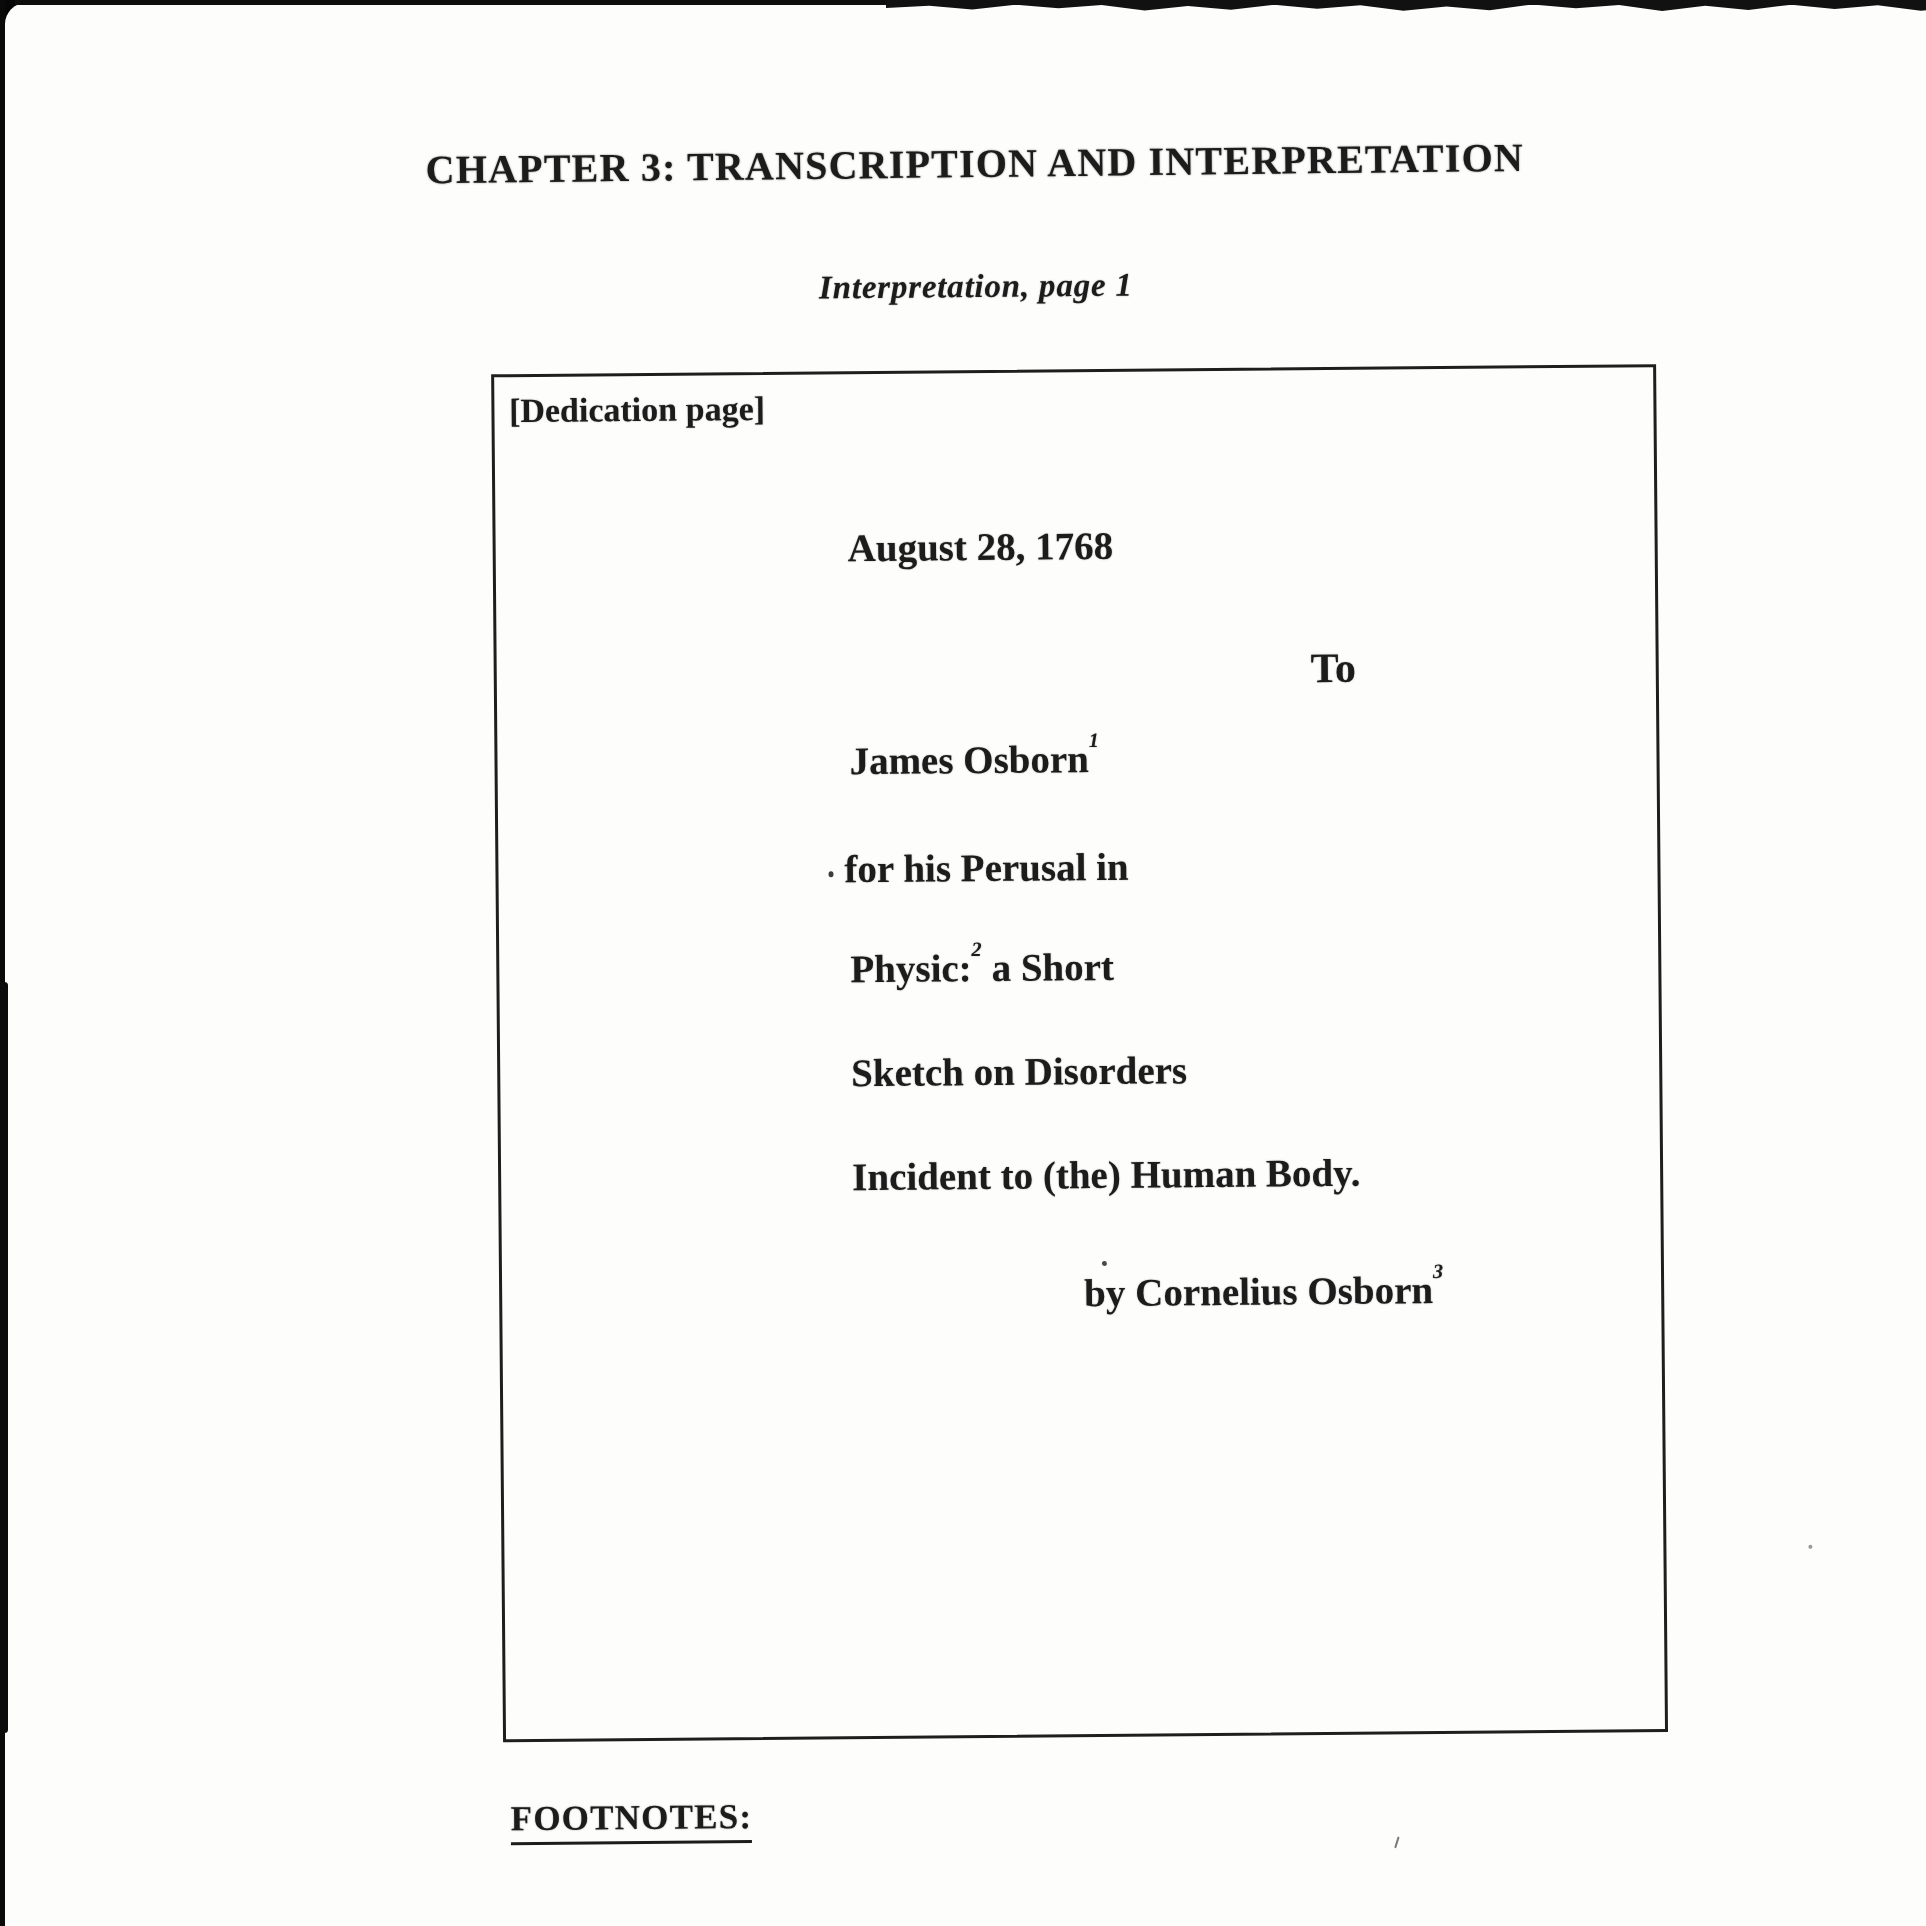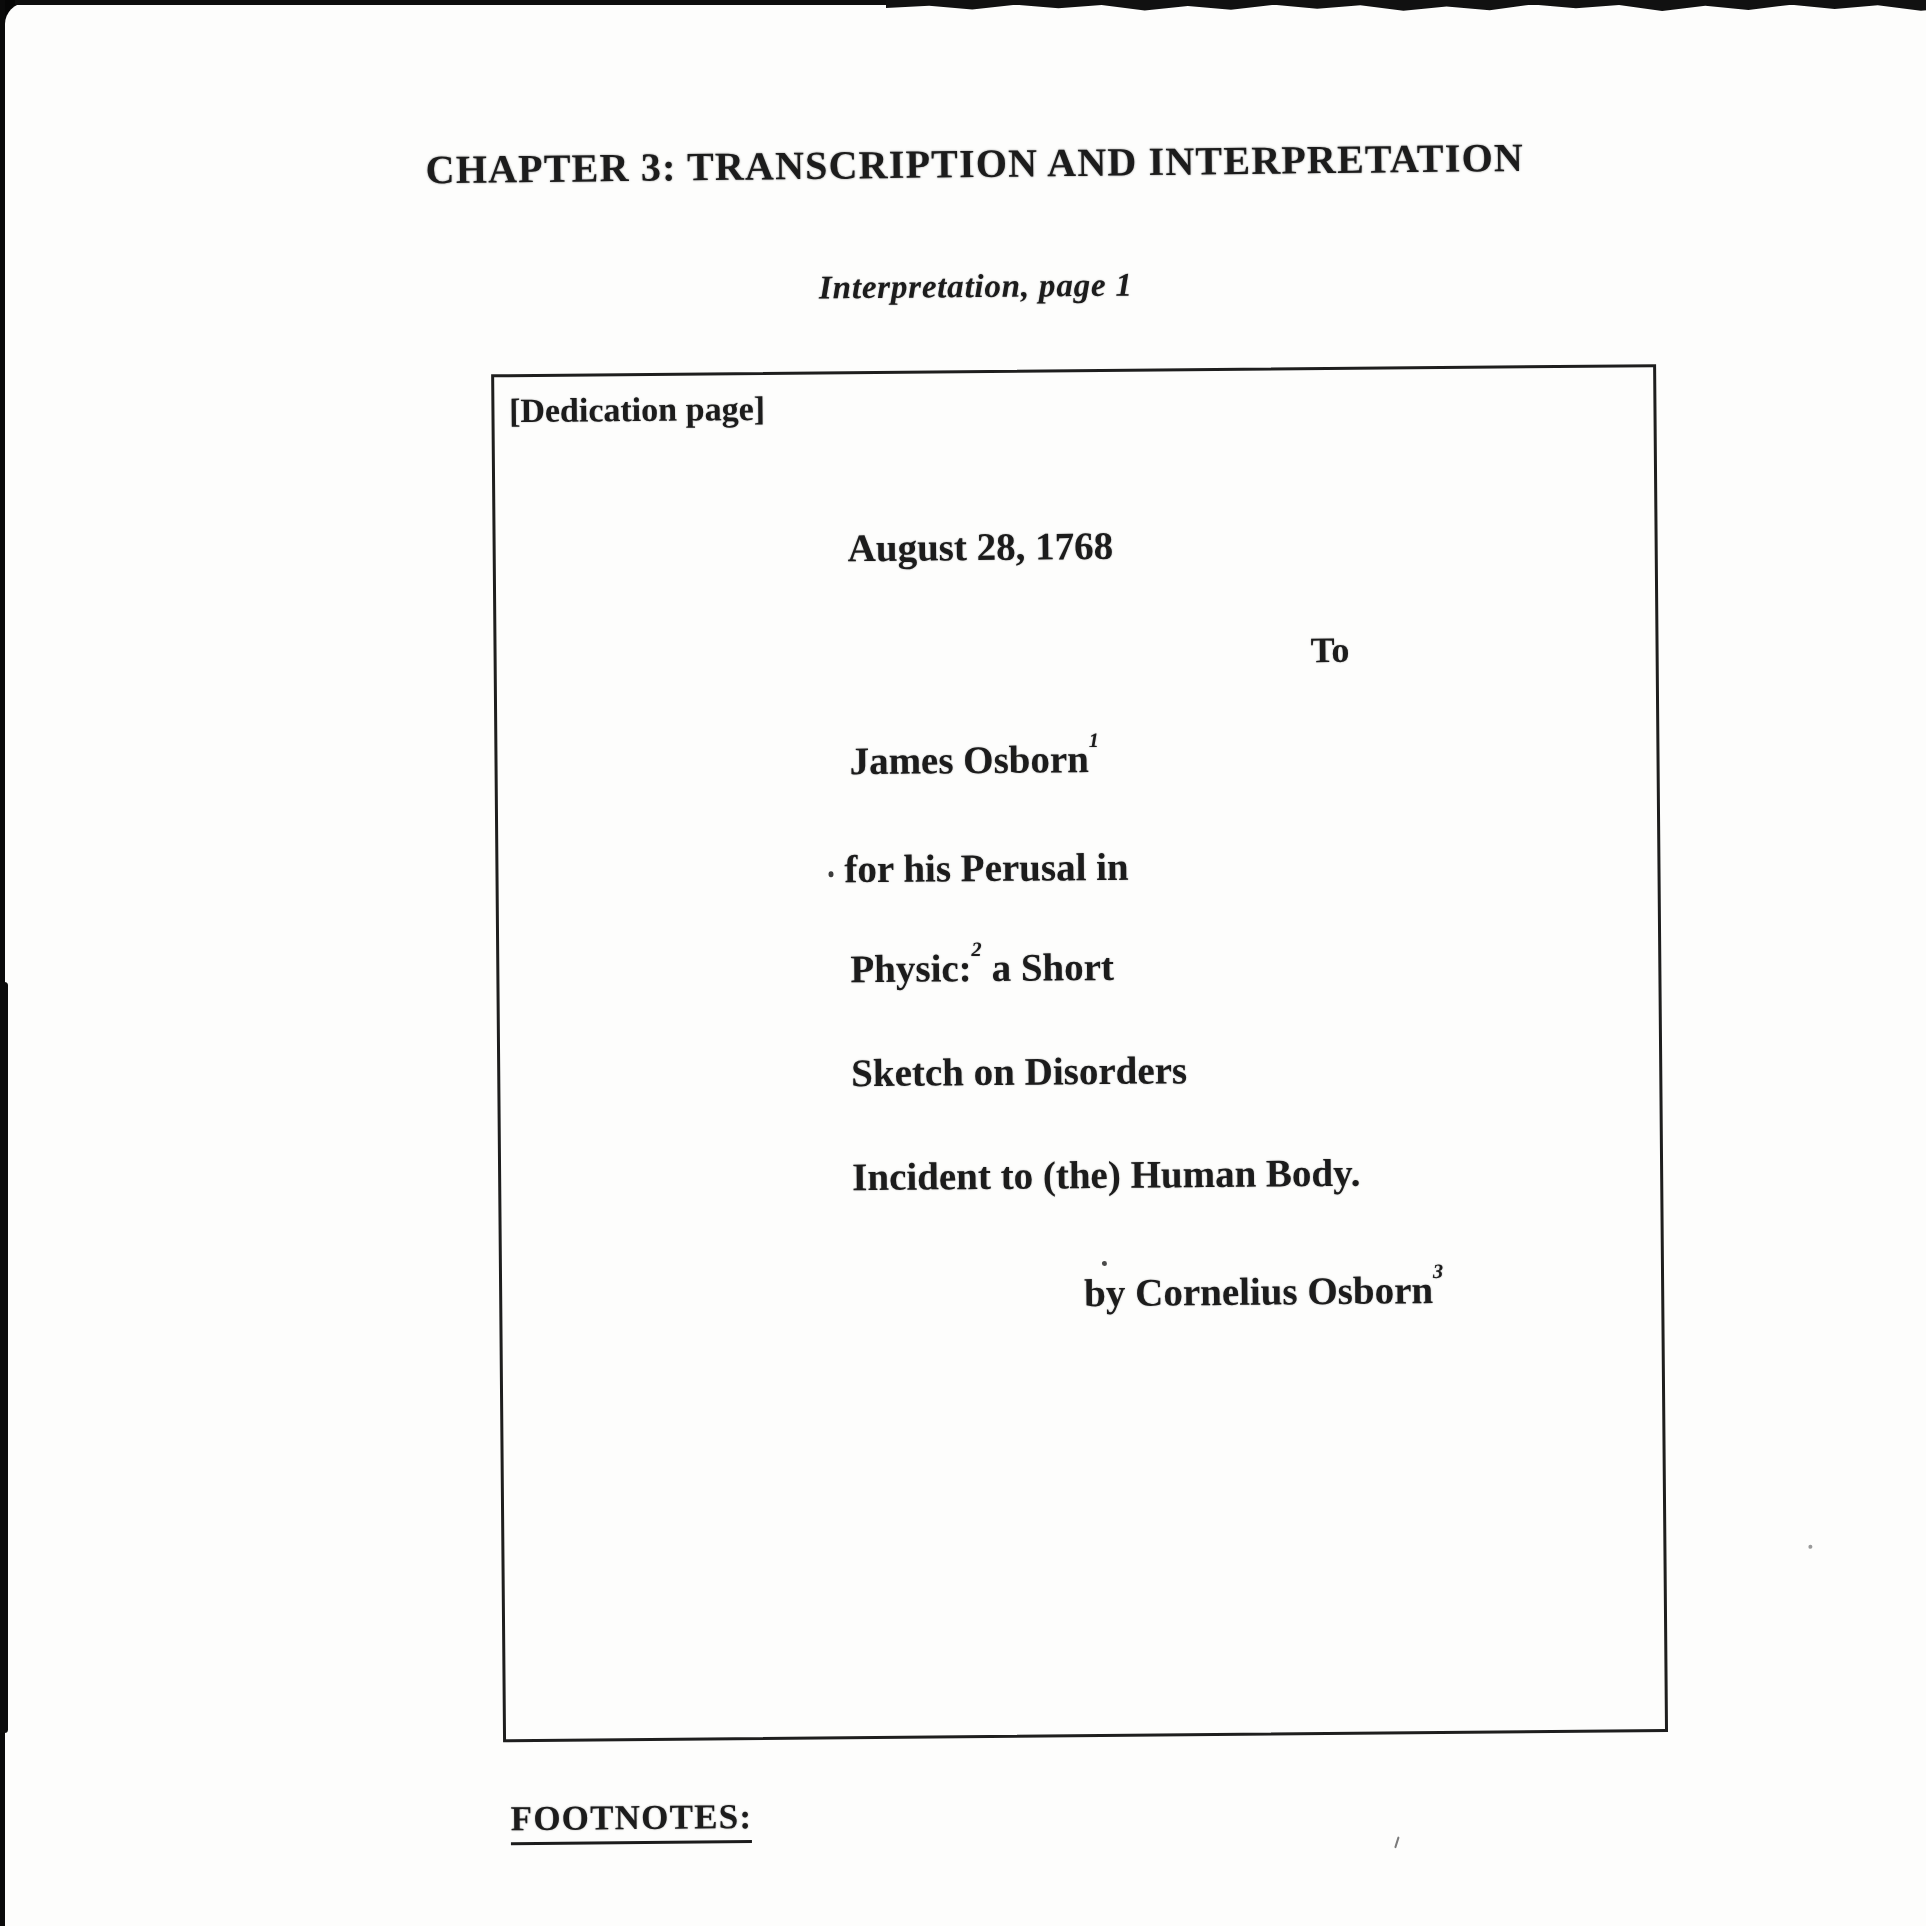--- a/index.html
+++ b/index.html
@@ -46,21 +46,21 @@
     font-size: 34px; font-weight: 600;
     text-shadow: 0 0 1.5px rgba(12,12,12,.4);
   }
   .ded-line {
     position: absolute;
     font-size: 39px; font-weight: 600;
     white-space: pre;
     text-shadow: 0 0 1.5px rgba(12,12,12,.42);
   }
   .l-date     { left: 352px;  top: 151px; }
-  .l-to       { left: 814px; top: 259px; font-size: 36px; }
+  .l-to       { left: 814px; top: 274px; font-size: 42px; }
   .l-james    { left: 352px;  top: 364px; }
   .l-perusal  { left: 346px;  top: 472px; }
   .l-physic   { left: 351px;  top: 572px; }
   .l-sketch   { left: 351px;  top: 676px; }
   .l-incident { left: 351px;  top: 780px; }
   .l-by       { left: 582px; top: 898px; }
   sup.fnref {
     font-size: 0.52em;
     font-style: italic;
     position: relative; top: -0.55em;

